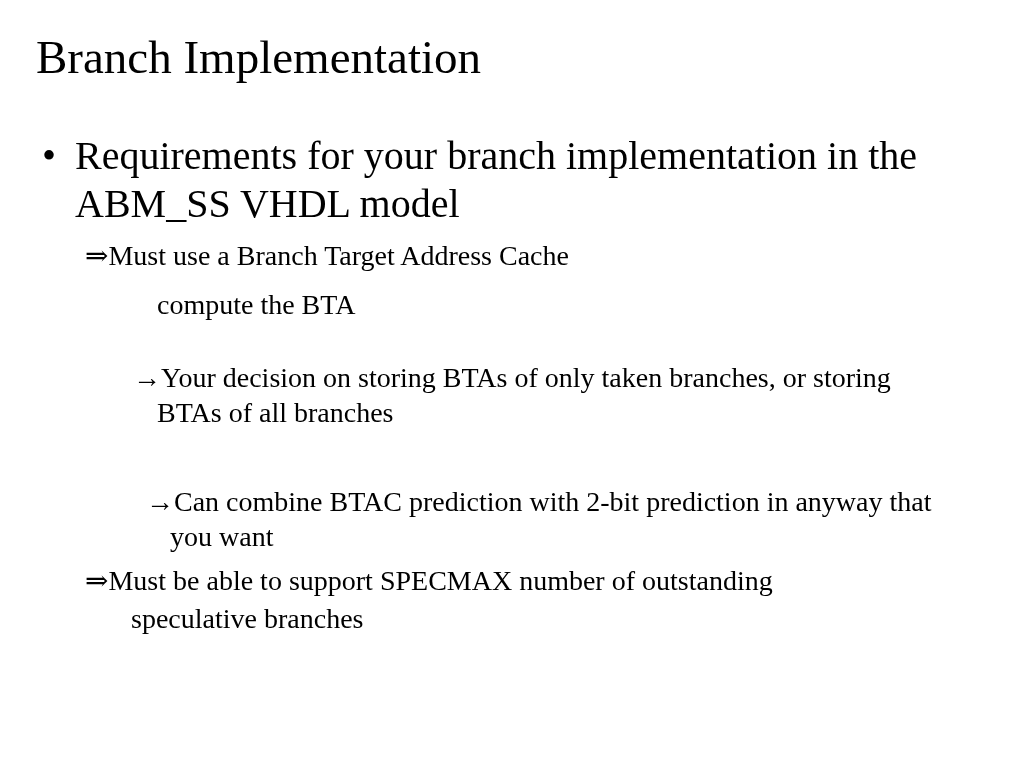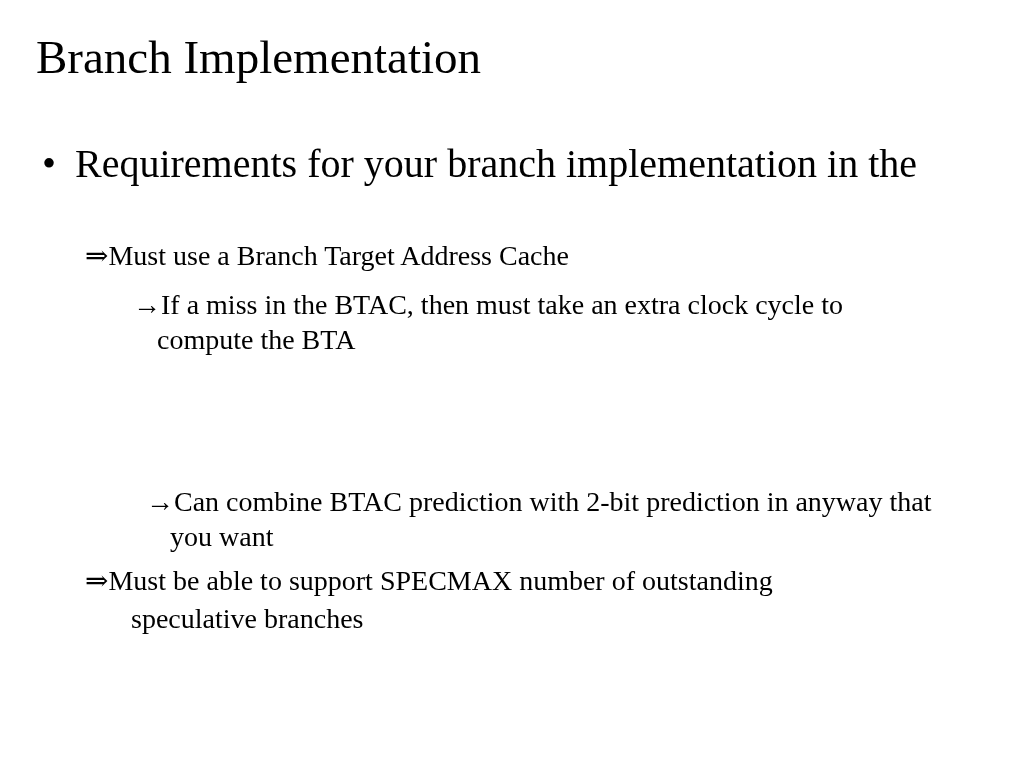--- a/index.html
+++ b/index.html
@@ -26,21 +26,21 @@
     font-weight: 400;
   }
   .p {
     position: absolute;
     white-space: nowrap;
   }
   .p .line { display: block; }
   
   .l1 {
     left: 42px;
-    top: 140px;
+    top: 132px;
     font-size: 40px;
     line-height: 48px;
   }
   .l1 .marker {
     display: inline-block;
     width: 33px;
     font-size: 40px;
   }
   .l1 .cont { margin-left: 33px; }
   
@@ -77,35 +77,39 @@
 <body>
 
 <div class="slide">
 
   <div class="slide-title">Branch Implementation</div>
 
   <div class="p l1">
     <span class="line">
       <span class="marker">•</span><span>Requirements for your branch implementation in the</span>
     </span>
+    <span class="line cont">ABM_SS VHDL model</span>
   </div>
 
   <div class="p l2 pos-l2a">
     <span class="line">
       <span class="marker">⇒</span><span>Must use a Branch Target Address Cache</span>
     </span>
   </div>
 
   <div class="p l3 pos-l3a">
-    <span class="line">
-      <span class="marker">→</span><span>If a miss in the BTAC, then must take an extra clock cycle to</span>
-    </span>
     <span class="line cont">compute the BTA</span>
   </div>
 
+  <div class="p l3 pos-l3b">
+    <span class="line">
+      <span class="marker">→</span><span>Your decision on storing BTAs of only taken branches, or storing</span>
+    </span>
+    <span class="line cont">BTAs of all branches</span>
+  </div>
 
 
   <div class="p l3 pos-l3c">
     <span class="line">
       <span class="marker">→</span><span>Can combine BTAC prediction with 2-bit prediction in anyway that</span>
     </span>
     <span class="line cont">you want</span>
   </div>
 
   <div class="p l2 pos-l2c">

